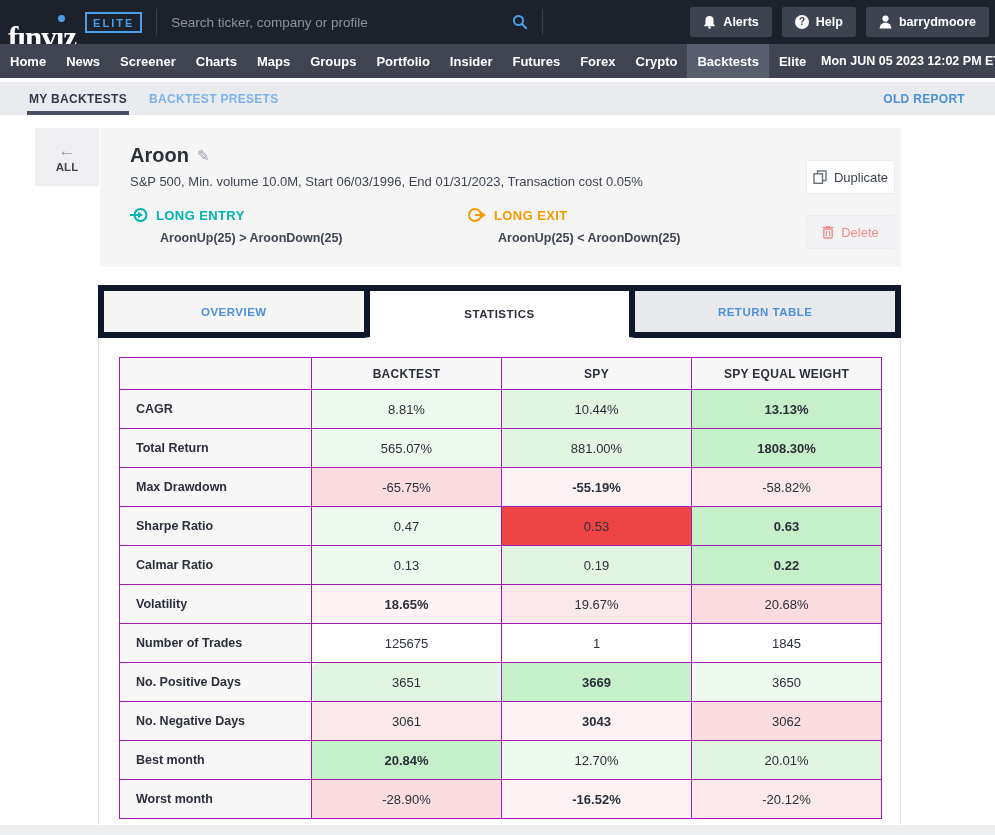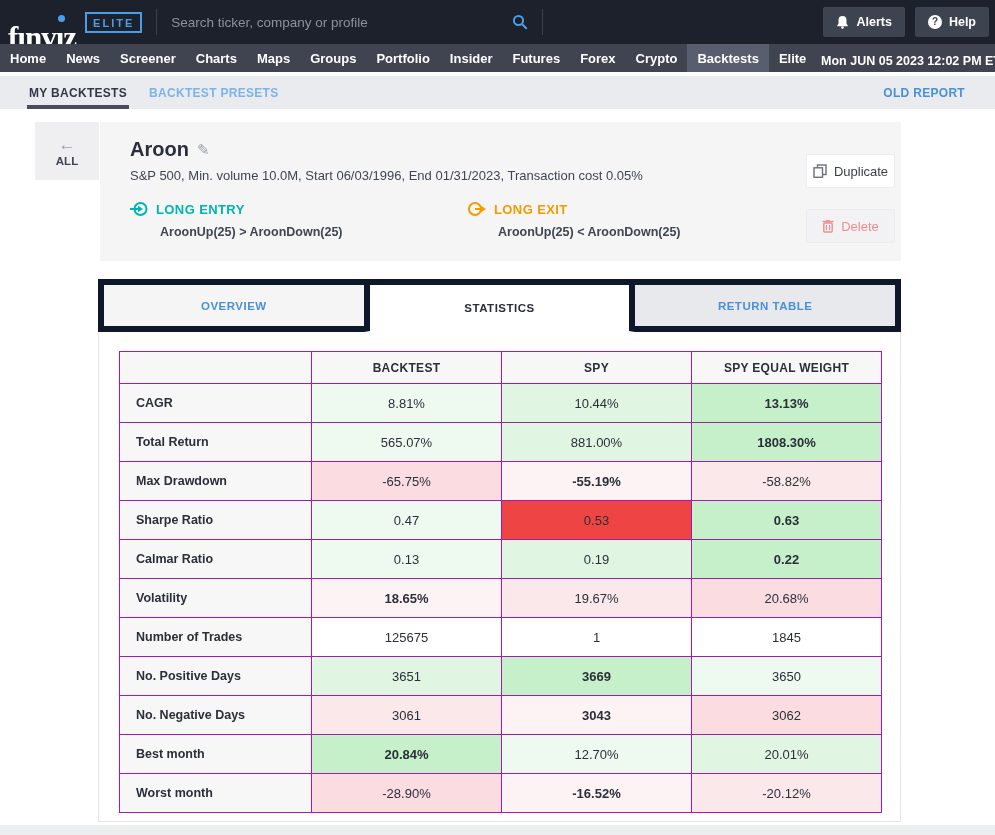--- a/index.html
+++ b/index.html
@@ -21,21 +21,21 @@
   .search-box input { flex:1; background:transparent; border:none; outline:none;
     color:#c9ced8; font-size:13.5px; font-family:"Liberation Sans",sans-serif; }
   .search-box input::placeholder { color:#8b919e; }
   .tb-spacer { flex:1; }
   .tb-btn { display:flex; align-items:center; gap:7px; background:#3d434f; color:#fff;
     font-size:12.5px; font-weight:bold; border:none; padding:8px 13px; margin-right:10px;
     border-radius:2px; cursor:pointer; font-family:"Liberation Sans",sans-serif; }
   .tb-btn:last-child { margin-right:6px; }
 
   
-  .navbar { height:28px; background:#3f4450; display:flex; align-items:stretch; position:relative; }
+  .navbar { height:34px; background:#3f4450; display:flex; align-items:stretch; position:relative; }
   .nav-item { color:#fff; font-size:13px; font-weight:bold; display:flex; align-items:center;
     padding:0 10px; cursor:pointer; }
   .nav-item.active { background:#585e6e; }
   .nav-date { position:absolute; right:-6px; top:0; height:34px; display:flex;
     align-items:center; color:#fff; font-size:12.5px; font-weight:bold; white-space:nowrap; }
 
   
   .subnav { margin-top:4px; height:33px; background:#e9ebee; display:flex; align-items:stretch; }
   .subtab { display:flex; align-items:center; padding:0 2px; margin-left:27px; font-size:12px;
     font-weight:bold; letter-spacing:.3px; cursor:pointer; }
@@ -128,20 +128,29 @@
     <span>Alerts</span>
   </button>
   <button class="tb-btn">
     <span>
       <svg width="14" height="14" viewBox="0 0 14 14">
         <circle cx="7" cy="7" r="7" fill="#fff"></circle>
         <text x="7" y="10.4" text-anchor="middle" font-size="10" font-weight="bold" font-family="Liberation Sans, sans-serif" fill="#3d434f">?</text>
       </svg>
     </span>
     <span>Help</span>
+  </button>
+  <button class="tb-btn">
+    <span>
+      <svg width="13" height="14" viewBox="0 0 13 14">
+        <circle cx="6.5" cy="3.6" r="3.1" fill="#fff"></circle>
+        <path d="M0.6 13.4a5.9 5.9 0 0 1 11.8 0z" fill="#fff"></path>
+      </svg>
+    </span>
+    <span>barrydmoore</span>
   </button>
 </div>
 
 <div class="navbar">
   <div id="nav-items" style="display:flex; align-items:stretch;">
       <div class="nav-item">Home</div>
       <div class="nav-item">News</div>
       <div class="nav-item">Screener</div>
       <div class="nav-item">Charts</div>
       <div class="nav-item">Maps</div>

